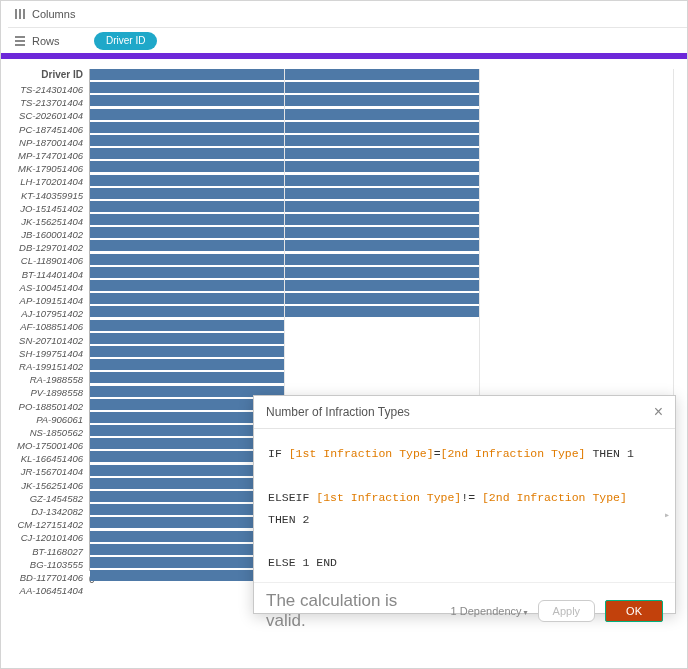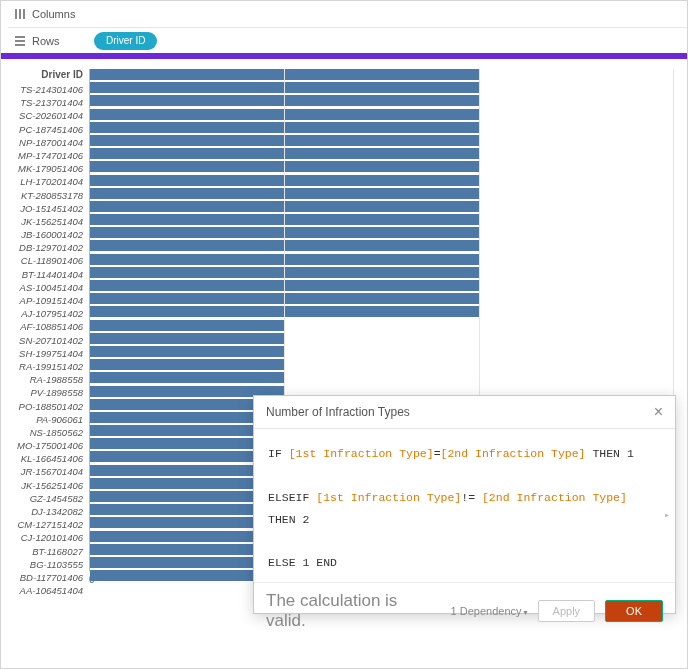--- a/index.html
+++ b/index.html
@@ -61,21 +61,21 @@
   .kw-field{color:#e07b00;}
   .calc-caret{position:absolute;right:5px;top:50%;font-size:10px;color:#bbb;}
   .calc-footer{
     display:flex;align-items:center;padding:8px 12px;border-top:1px solid #eee;
     gap:10px;
   }
   .calc-status{flex:1;color:#888;font-size:17px;}
   .dep{color:#888;font-size:11px;display:flex;align-items:flex-end;gap:2px;}
   .dep-caret{font-size:8px;}
   .btn{height:22px;padding:0 14px;font-size:11px;border:1px solid #ccc;background:#fff;border-radius:2px;cursor:pointer;}
-  .btn-apply{color:#bbb;}
+  .btn-apply{color:#bbb;border-radius:6px;}
   .btn-ok{background:#c2410c;border-color:#00b180;color:#fff;padding:0 20px;}
 </style>
 </head>
 <body>
 
 <div class="shelves">
   <div class="shelf">
     <span class="shelf-icon">
       <svg viewBox="0 0 12 12">
           <rect x="1" y="1" width="2" height="10" fill="#888"></rect>
@@ -104,21 +104,21 @@
       <div class="y-header">Driver ID</div>
       <div id="ylabels">
           <div class="y-label">TS-214301406</div>
           <div class="y-label">TS-213701404</div>
           <div class="y-label">SC-202601404</div>
           <div class="y-label">PC-187451406</div>
           <div class="y-label">NP-187001404</div>
           <div class="y-label">MP-174701406</div>
           <div class="y-label">MK-179051406</div>
           <div class="y-label">LH-170201404</div>
-          <div class="y-label">KT-280853178</div>
+          <div class="y-label">KT-140359915</div>
           <div class="y-label">JO-151451402</div>
           <div class="y-label">JK-156251404</div>
           <div class="y-label">JB-160001402</div>
           <div class="y-label">DB-129701402</div>
           <div class="y-label">CL-118901406</div>
           <div class="y-label">BT-114401404</div>
           <div class="y-label">AS-100451404</div>
           <div class="y-label">AP-109151404</div>
           <div class="y-label">AJ-107951402</div>
           <div class="y-label">AF-108851406</div>

